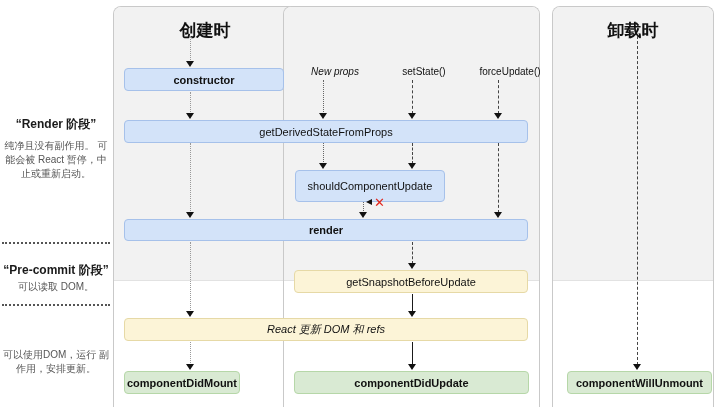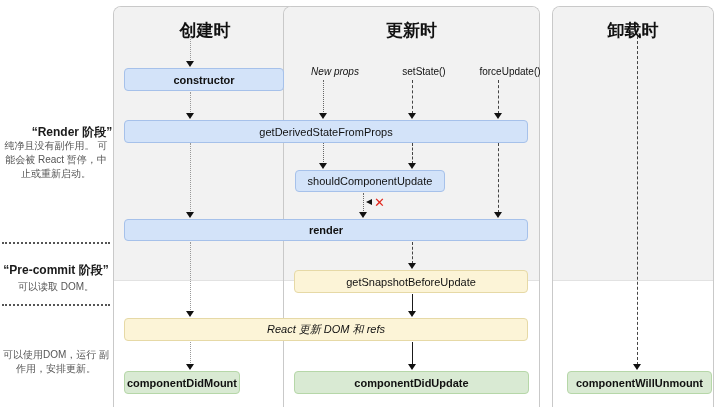--- a/index.html
+++ b/index.html
@@ -89,21 +89,21 @@
     position:absolute;z-index:4;
     font-size:13px;font-weight:bold;color:var(--abort-x,#e0261c);
     line-height:13px;
   }
 </style>
 </head>
 <body>
 
 <div id="canvas">
 
-  <div class="phase" style="top:124px;margin-left:16px;">
+  <div class="phase" style="top:116px;">
     <div class="phase-title">“Render 阶段”</div>
   </div>
   <div class="phase-desc" style="top:139px;">纯净且没有副作用。 可能会被 React 暂停，中止或重新启动。</div>
 
   <div class="phase-divider" style="top:242px;"></div>
 
   <div class="phase" style="top:262px;">
     <div class="phase-title">“Pre-commit 阶段”</div>
   </div>
   <div class="phase-desc" style="top:280px;">可以读取 DOM。</div>
@@ -111,34 +111,33 @@
   <div class="phase-divider" style="top:304px;"></div>
 
   <div class="phase-desc" style="top:348px;">可以使用DOM，运行 副作用，安排更新。</div>
 
   <div class="col" style="left:113px;width:184px;">
     <div class="col-shade"></div>
     <div class="col-title">创建时</div>
   </div>
   <div class="col" style="left:283px;width:257px;">
     <div class="col-shade"></div>
-    <div class="col-title">更新时</div>
   </div>
   <div class="col" style="left:552px;width:162px;">
     <div class="col-shade"></div>
     <div class="col-title">卸载时</div>
   </div>
 
   <div class="trigger italic" style="left:293px;width:60px;">New props</div>
   <div class="trigger" style="left:382px;width:60px;">setState()</div>
   <div class="trigger" style="left:462px;width:72px;">forceUpdate()</div>
 
   <div class="node blue bold" style="left:124px;top:68px;width:160px;">constructor</div>
   <div class="node blue" style="left:124px;top:120px;width:404px;">getDerivedStateFromProps</div>
-  <div class="node blue" style="left:295px;top:170px;width:150px;height:22px;">shouldComponentUpdate</div>
+  <div class="node blue" style="left:295px;top:170px;width:150px;height:32px;">shouldComponentUpdate</div>
   <div class="node blue bold" style="left:124px;top:219px;width:404px;height:22px;">render</div>
   <div class="node yellow" style="left:294px;top:270px;width:234px;">getSnapshotBeforeUpdate</div>
   <div class="node yellow italic" style="left:124px;top:318px;width:404px;">React 更新 DOM 和 refs</div>
   <div class="node green bold" style="left:124px;top:371px;width:116px;">componentDidMount</div>
   <div class="node green bold" style="left:294px;top:371px;width:235px;">componentDidUpdate</div>
   <div class="node green bold" style="left:567px;top:371px;width:145px;">componentWillUnmount</div>
 
   <div class="vline dot-gray" style="left:190px;top:36px;height:26px;"></div>
   <div class="arrowhead" style="left:186px;top:61px;"></div>
 

